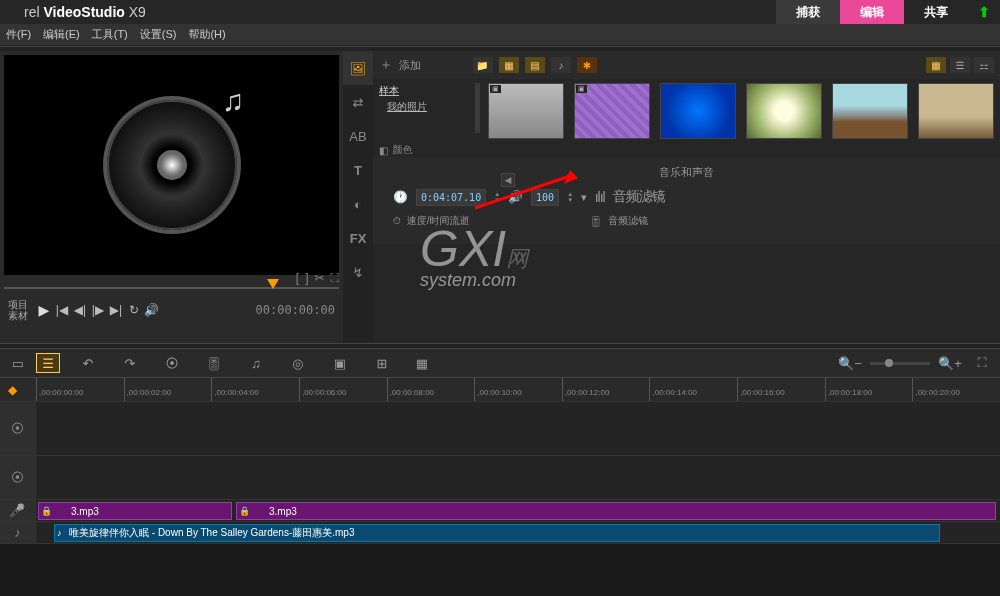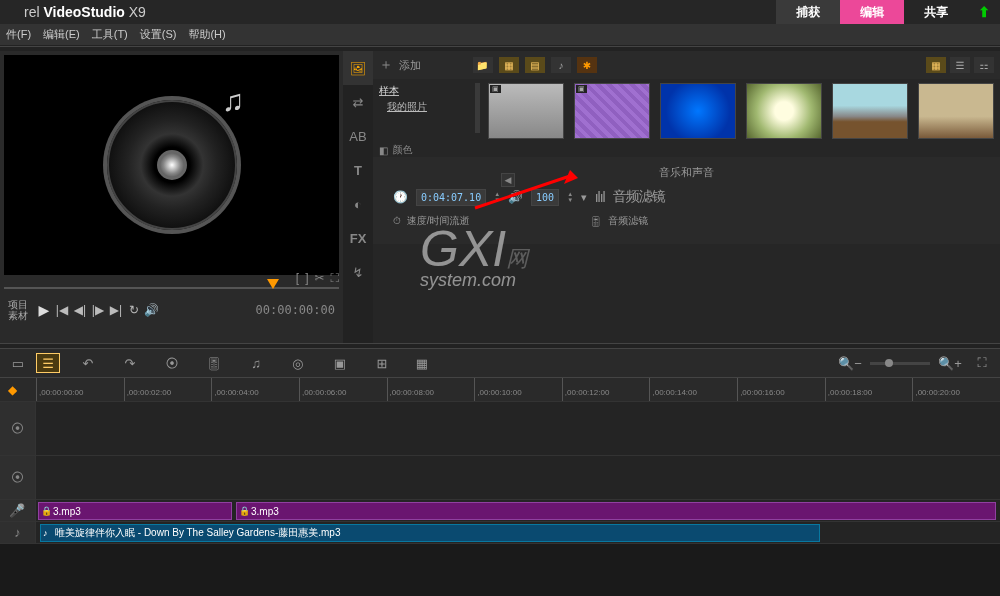--- a/index.html
+++ b/index.html
@@ -92,21 +92,21 @@
 .tracks { background:#242424; }
 .track { display:flex; border-bottom:1px solid #333; }
 .track-head { width:36px; background:#2f2f2f; display:flex; align-items:center; justify-content:center; color:#888; font-size:13px; border-right:1px solid #333; }
 .track-body { flex:1; position:relative; background:#242424; }
 .track.video { height:54px; }
 .track.video2 { height:44px; }
 .track.title { height:26px; }
 .track.audio { height:22px; }
 .track.music { height:22px; }
 
-.clip-audio { position:absolute; top:2px; height:18px; background:#6a1570; border:1px solid #9040a0; font-size:10px; color:#fff; padding-left:14px; display:flex; align-items:center; }
+.clip-audio { position:absolute; top:2px; height:18px; background:#6a1570; border:1px solid #9040a0; font-size:10px; color:#fff; padding-left:32px; display:flex; align-items:center; }
 .clip-audio::before { content:'🔒'; position:absolute; left:2px; font-size:9px; color:#fff; }
 .clip-music { position:absolute; top:2px; height:18px; background:#0a4a70; border:1px solid #0878a0; font-size:10px; color:#fff; padding-left:14px; display:flex; align-items:center; }
 .clip-music::before { content:'♪'; position:absolute; left:2px; font-size:9px; }
 
 .hdr-handle { height:5px; background:#222; border-top:1px solid #444; }
 .dotted { color:#666; font-size:9px; letter-spacing:2px; padding:2px 6px; }
 </style>
 </head>
 <body>
 
@@ -305,16 +305,16 @@
   <div class="track audio">
     <div class="track-head">🎤</div>
     <div class="track-body">
       <div class="clip-audio" style="left:2px;width:194px">3.mp3</div>
       <div class="clip-audio" style="left:200px;width:760px">3.mp3</div>
     </div>
   </div>
   <div class="track music">
     <div class="track-head">♪</div>
     <div class="track-body">
-      <div class="clip-music" style="left:4px;width:780px">唯美旋律伴你入眠 - Down By The Salley Gardens-藤田惠美.mp3</div>
+      <div class="clip-music" style="left:18px;width:886px">唯美旋律伴你入眠 - Down By The Salley Gardens-藤田惠美.mp3</div>
     </div>
   </div>
 </div>
 
 </body></html>

